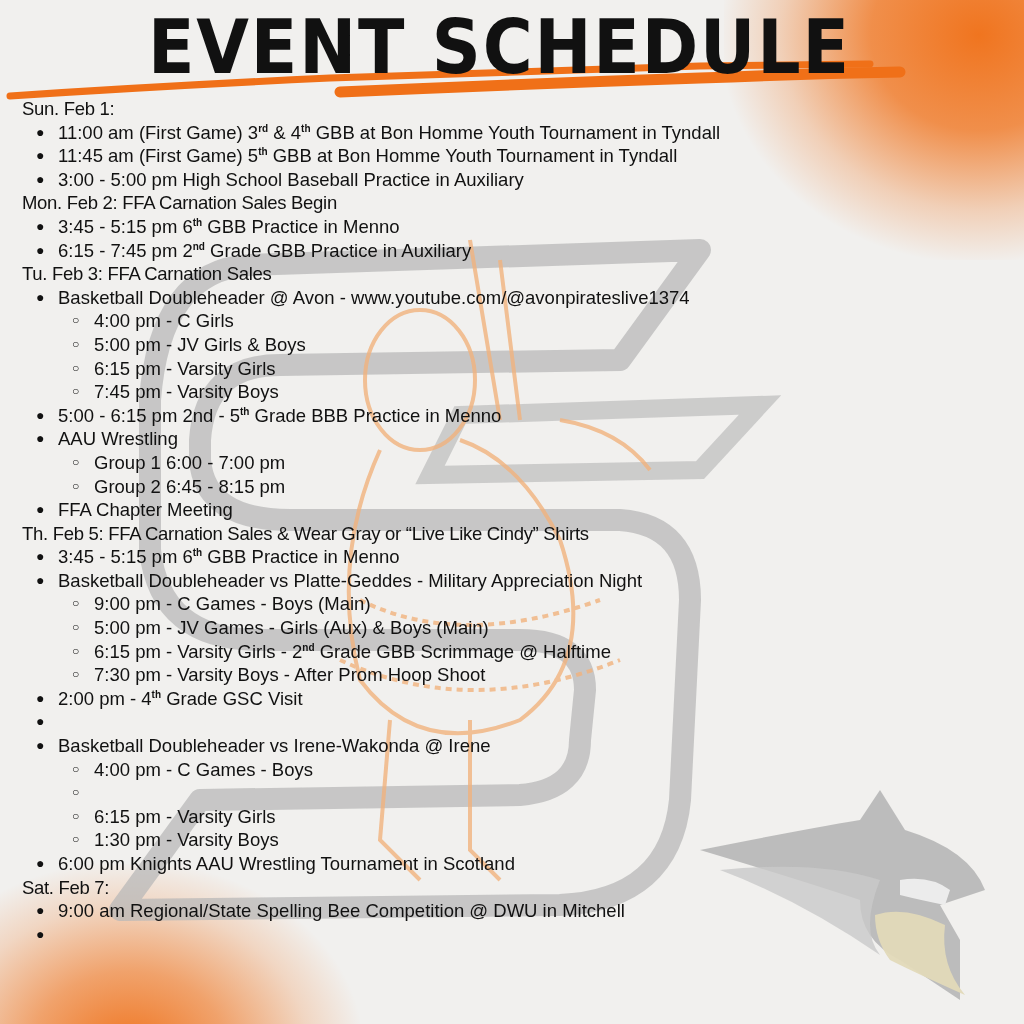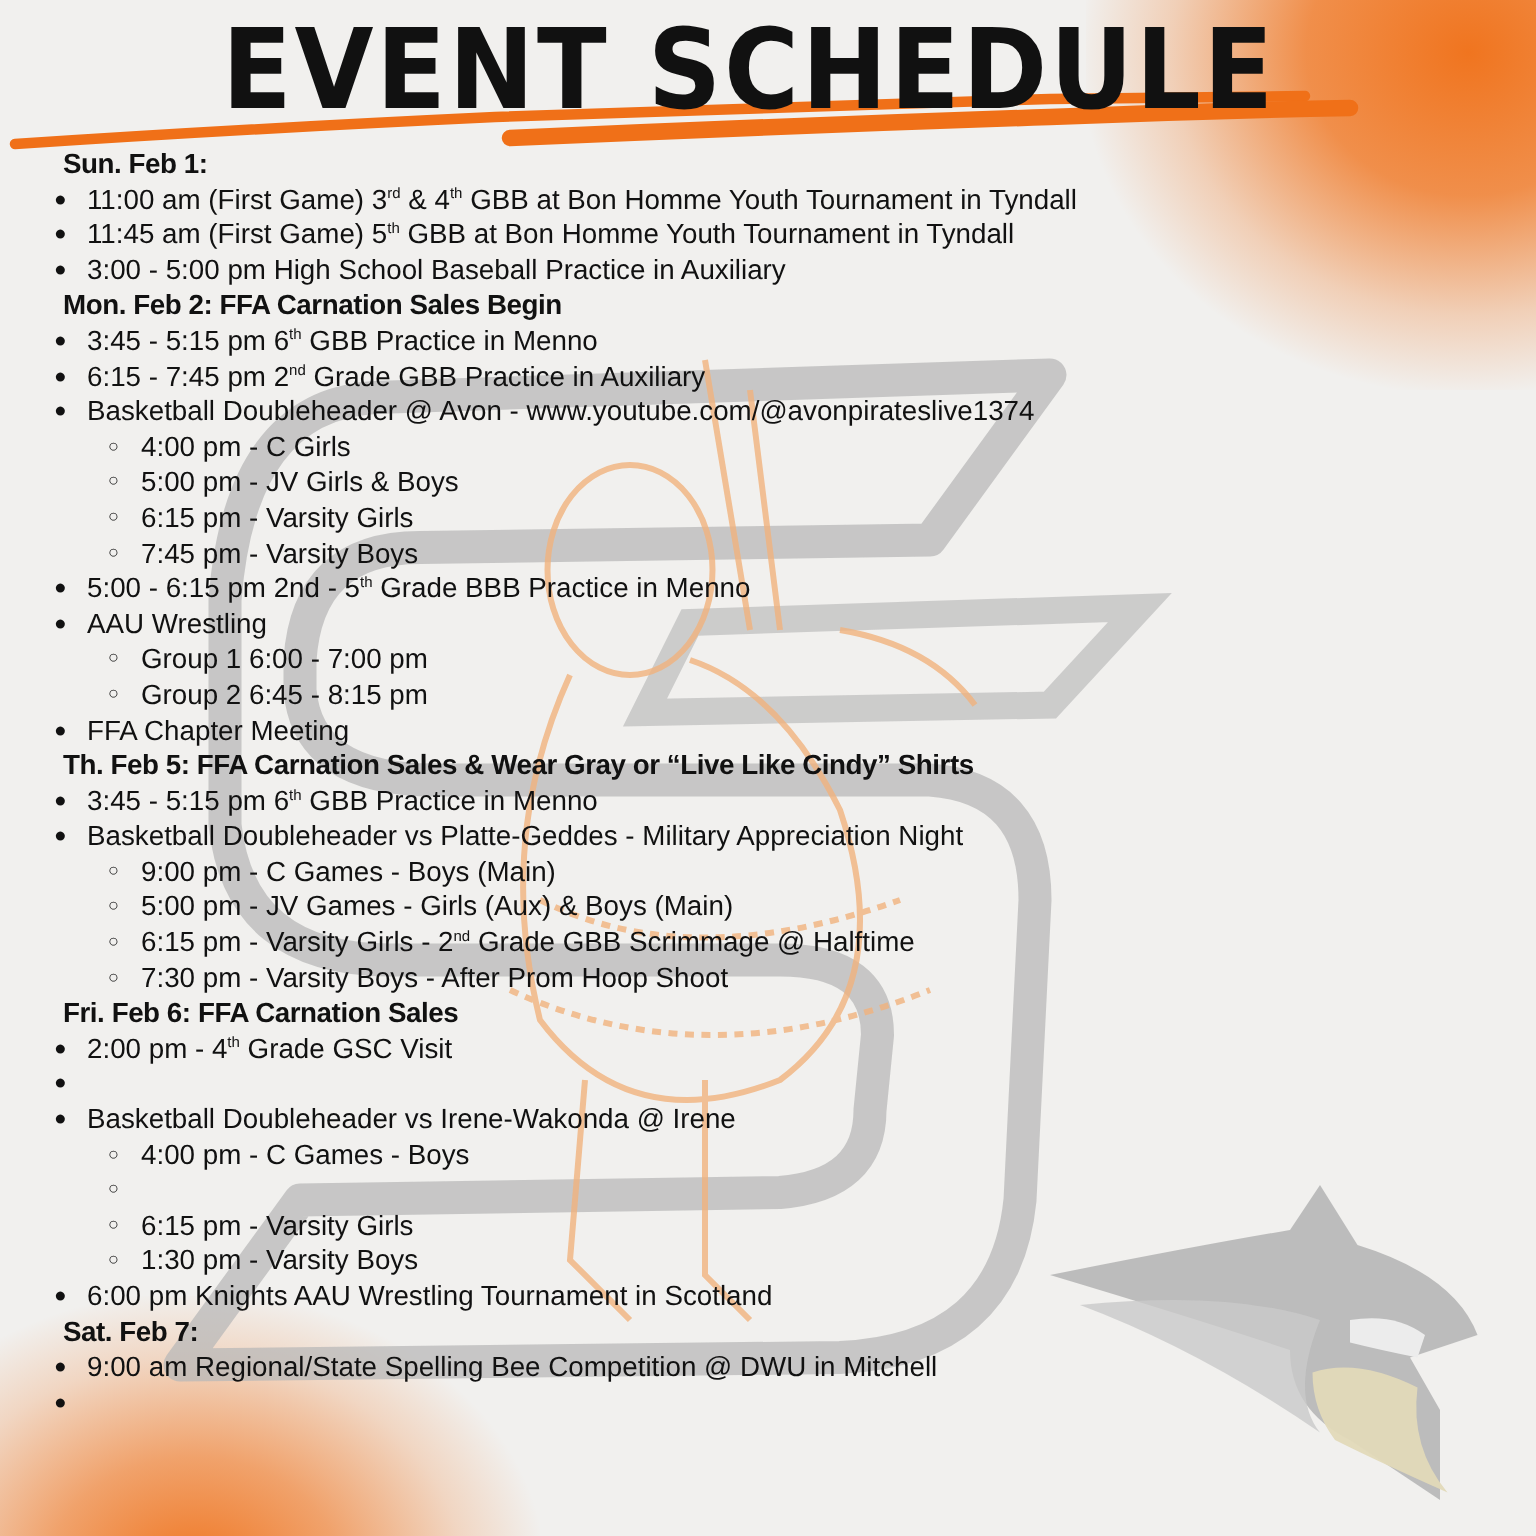--- a/index.html
+++ b/index.html
@@ -29,27 +29,27 @@
       font-weight: bold; font-size: 74px; letter-spacing: 2px;
       color: #111; line-height: 90px;
       transform: scaleX(0.92); transform-origin: left center;
     }
     .title-stroke { position: absolute; left: 0; top: 0; }
     .content {
       position: absolute; left: 22px; top: 97px; z-index: 3;
       font-size: 18.5px; line-height: 23.6px;
     }
     .day {
-      font-weight: bold; letter-spacing: -0.3px; margin-left: 20px;
+      font-weight: normal; letter-spacing: -0.3px;
     }
     .item { padding-left: 14px; display: flex; }
     .item .b { width: 22px; flex: none; font-size: 14px; }
     .sub { padding-left: 50px; display: flex; }
     .sub .b { width: 22px; flex: none; font-size: 12px; }
-    sup { font-size: 10px; line-height: 0; vertical-align: 7px; }
+    sup { font-size: 10px; line-height: 0; vertical-align: 7px; font-weight: bold; }
   </style>
 </head>
 <body>
 
 <div class="bg">
   <div class="splatter-tr"></div>
   <div class="splatter-bl"></div>
 
   <svg class="watermark" width="1024" height="1024">
     <path d="M250 265 L700 250 L620 360 L280 365 Q205 365 200 440 L200 460 Q205 520 290 520 L620 520 Q690 525 690 600 L680 800 Q670 900 560 905 L120 910 L200 800 L520 795 Q580 790 580 740 L585 690 Q585 640 520 640 L260 640 Q160 640 150 550 L150 400 Q160 270 250 265 Z" fill="none" stroke="#b8b8b8" stroke-width="22" stroke-linejoin="round" opacity="0.75"></path>
@@ -102,20 +102,21 @@
     </div>
     <div class="day">Mon. Feb 2: FFA Carnation Sales Begin</div>
     <div class="item">
       <span class="b">●</span>
       <span>3:45 - 5:15 pm 6<sup>th</sup> GBB Practice in Menno</span>
     </div>
     <div class="item">
       <span class="b">●</span>
       <span>6:15 - 7:45 pm 2<sup>nd</sup> Grade GBB Practice in Auxiliary</span>
     </div>
+    <div class="day">Tu. Feb 3: FFA Carnation Sales</div>
     <div class="item">
       <span class="b">●</span>
       <span>Basketball Doubleheader @ Avon - www.youtube.com/@avonpirateslive1374</span>
     </div>
     <div class="sub">
       <span class="b">○</span>
       <span>4:00 pm - C Girls</span>
     </div>
     <div class="sub">
       <span class="b">○</span>
@@ -167,21 +168,20 @@
       <span>5:00 pm - JV Games - Girls (Aux) &amp; Boys (Main)</span>
     </div>
     <div class="sub">
       <span class="b">○</span>
       <span>6:15 pm - Varsity Girls - 2<sup>nd</sup> Grade GBB Scrimmage @ Halftime</span>
     </div>
     <div class="sub">
       <span class="b">○</span>
       <span>7:30 pm - Varsity Boys - After Prom Hoop Shoot</span>
     </div>
-    <div class="day">Fri. Feb 6: FFA Carnation Sales</div>
     <div class="item">
       <span class="b">●</span>
       <span>2:00 pm - 4<sup>th</sup> Grade GSC Visit</span>
     </div>
     <div class="item">
       <span class="b">●</span>
     </div>
     <div class="item">
       <span class="b">●</span>
       <span>Basketball Doubleheader vs Irene-Wakonda @ Irene</span>

